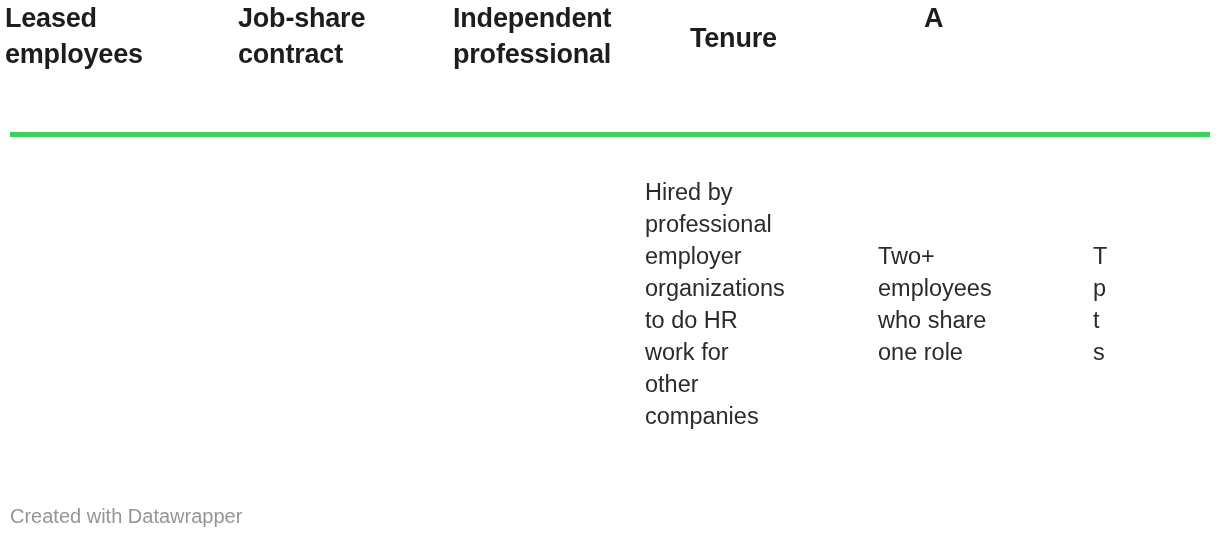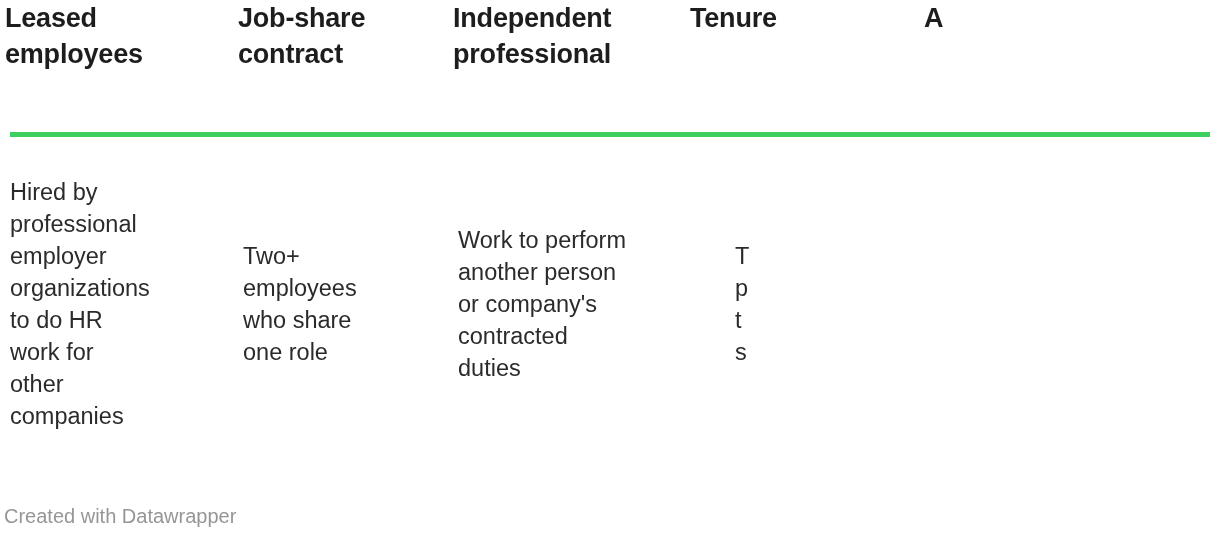--- a/index.html
+++ b/index.html
@@ -45,37 +45,38 @@
     margin-left: 10px;
     width: 1200px;
     height: 5px;
     background: #3dd05e;
   }
   .body-row {
     display: flex;
     align-items: center;
     height: 334px;
     padding-left: 10px;
+    justify-content: flex-end;
   }
   .body-cell {
     font-size: 23.5px;
     line-height: 32px;
     color: #2b2b2b;
     white-space: pre-line;
     flex: 0 0 auto;
   }
   .c1 { width: 233px; }
   .c2 { width: 215px; }
   .c3 { width: 237px; }
   .c4 { width: 277px; }
-  .c5 { width: 234px; }
+  .c5 { width: 234px; margin-top: 20px; }
   .c6 { width: 120px; }
   .credit {
     position: absolute;
-    left: 4px;
+    left: 10px;
     top: 503px;
     font-size: 20px;
     line-height: 26px;
     color: #969696;
     text-decoration: none;
   }
 </style>
 </head>
 <body>
 
@@ -100,25 +101,20 @@
 employer
 organizations
 to do HR
 work for
 other
 companies</div>
     <div class="body-cell c2">Two+
 employees
 who share
 one role</div>
-    <div class="body-cell c4">Work to perform
-another person
-or company's
-contracted
-duties</div>
     <div class="body-cell c6">T
 p
 t
 s</div>
   </div>
 
 </div>
 
 <a class="credit" href="#">Created with Datawrapper</a>
 

